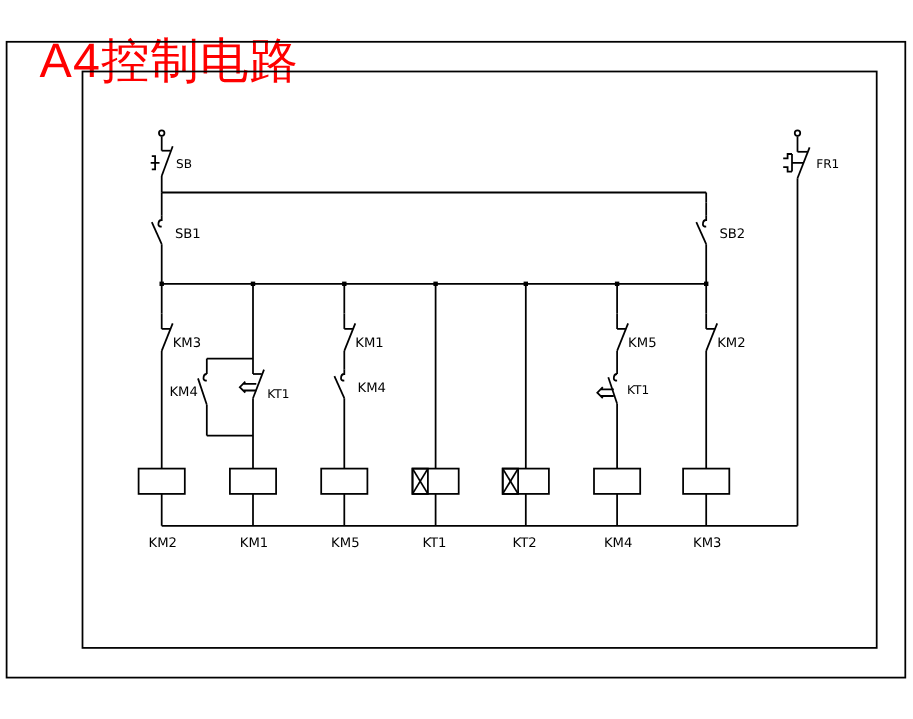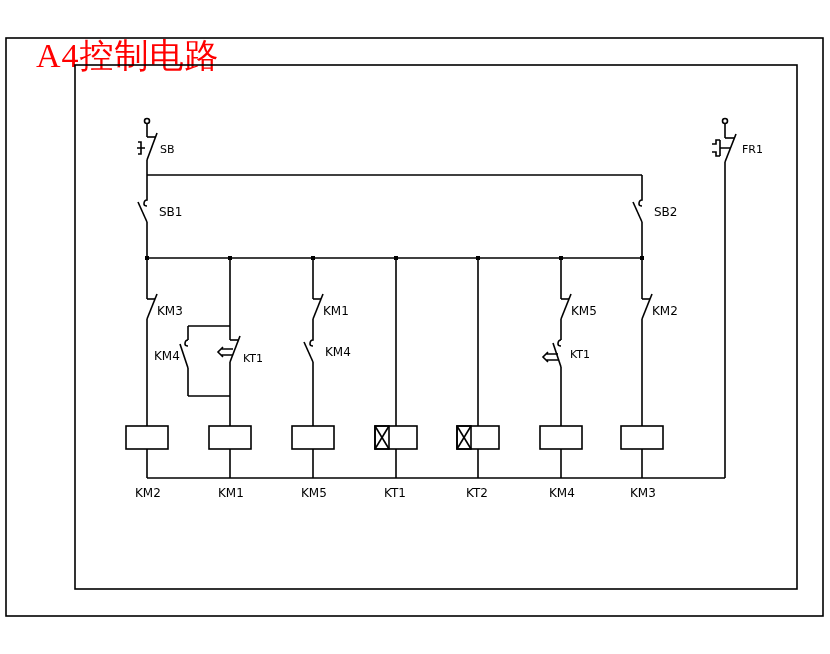--- a/index.html
+++ b/index.html
@@ -1,21 +1,21 @@
 <!DOCTYPE html>
 <html><head>
   <meta charset="utf-8">
   <style>
     html, body { margin: 0; padding: 0; background: #ffffff; }
     body { width: 830px; height: 654px; position: relative; overflow: hidden; }
     #canvas { position: absolute; left: 0; top: 0; }
     .title {
       position: absolute; left: 36px; top: 36px;
-      font-family: Liberation Serif, serif;
-      font-size: 34px; color: #ff0000; line-height: 40px;
+      font-family: Liberation Sans, sans-serif;
+      font-size: 44px; color: #ff0000; line-height: 40px;
       letter-spacing: 1px; white-space: nowrap;
     }
     svg text { font-family: "DejaVu Sans", "Liberation Sans", sans-serif; fill: #000; }
     .wire { stroke: #000; stroke-width: 1.6; fill: none; }
     .frame { stroke: #000; stroke-width: 1.6; fill: none; }
   </style>
 </head>
 <body>
 
 <div class="title">A4控制电路</div>

